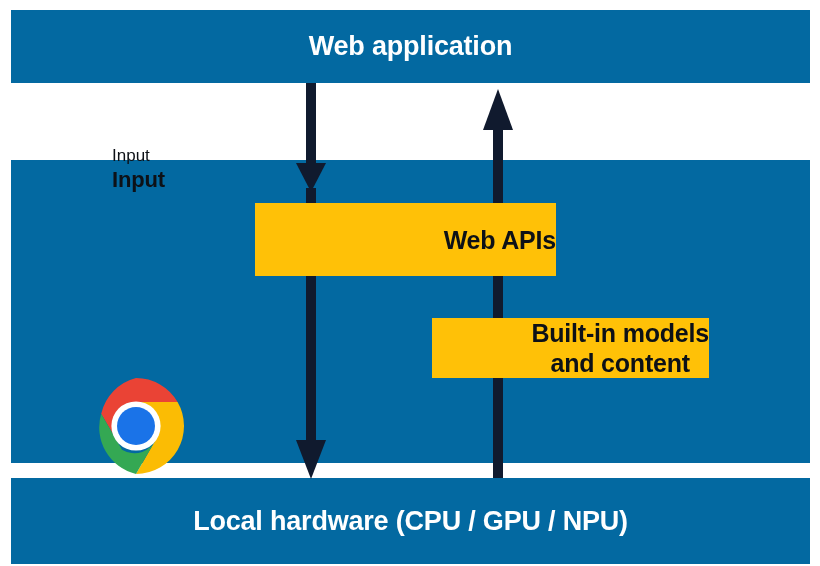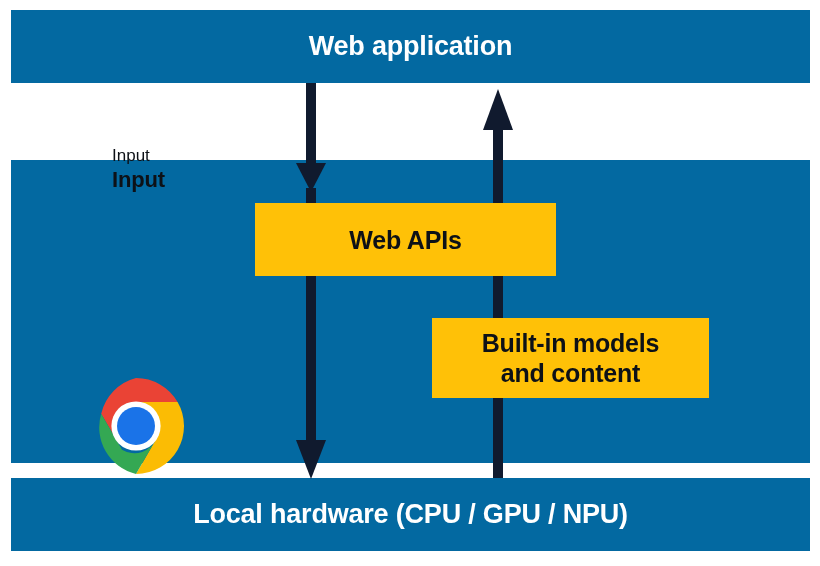--- a/index.html
+++ b/index.html
@@ -45,21 +45,21 @@
     left: 11px;
     top: 160px;
     width: 799px;
     height: 303px;
     display: block;
   }
   #band-local-hardware {
     left: 11px;
     top: 478px;
     width: 799px;
-    height: 73px;
+    height: 86px;
   }
 
   
   .arrow-svg {
     position: absolute;
     left: 0;
     top: 0;
     width: 820px;
     height: 566px;
     pointer-events: none;
@@ -67,41 +67,41 @@
   .arrow-shape {
     fill: #101a2e;
   }
 
   
   .api-box {
     position: absolute;
     background: #ffc107;
     display: flex;
     align-items: center;
-    justify-content: center;
+    justify-content: flex-end;
     text-align: center;
   }
   .api-box-label {
     color: #0d1117;
     font-weight: bold;
     font-size: 25px;
     line-height: 1.2;
     letter-spacing: -0.2px;
   }
   #box-web-apis {
     left: 255px;
     top: 203px;
     width: 301px;
     height: 73px;
   }
   #box-builtin-models {
     left: 432px;
     top: 318px;
     width: 277px;
-    height: 80px;
+    height: 60px;
   }
 
   
   .io-label {
     position: absolute;
     color: #0d1117;
     line-height: 1.25;
   }
   .io-kind {
     font-size: 17px;

